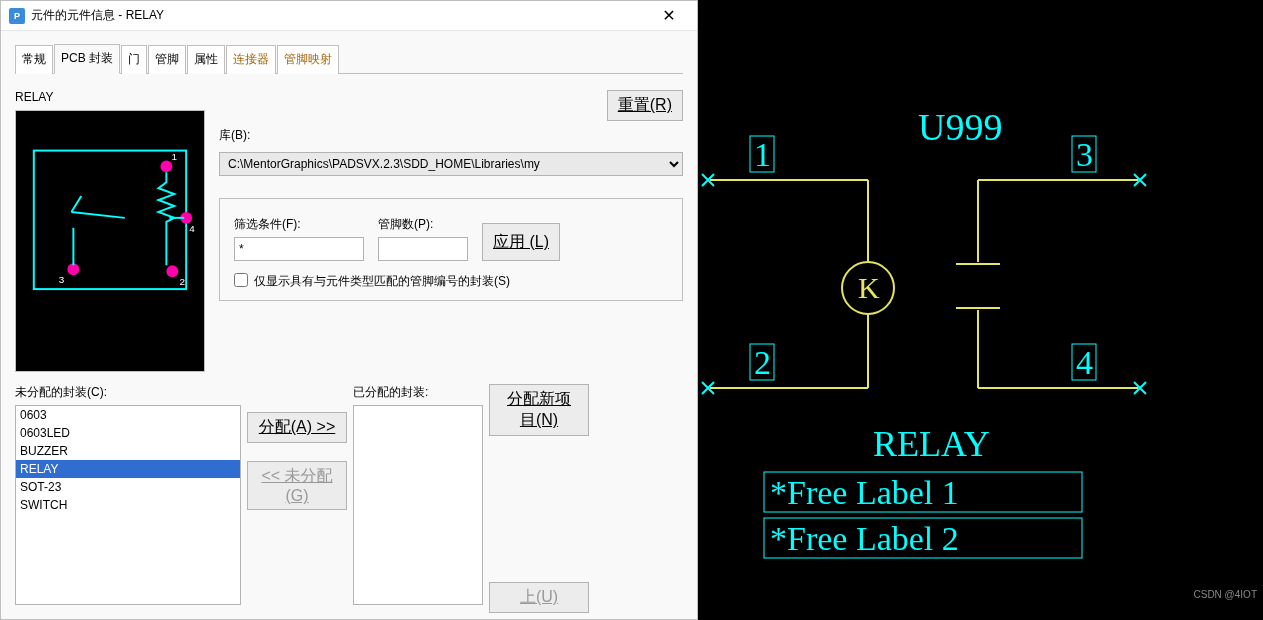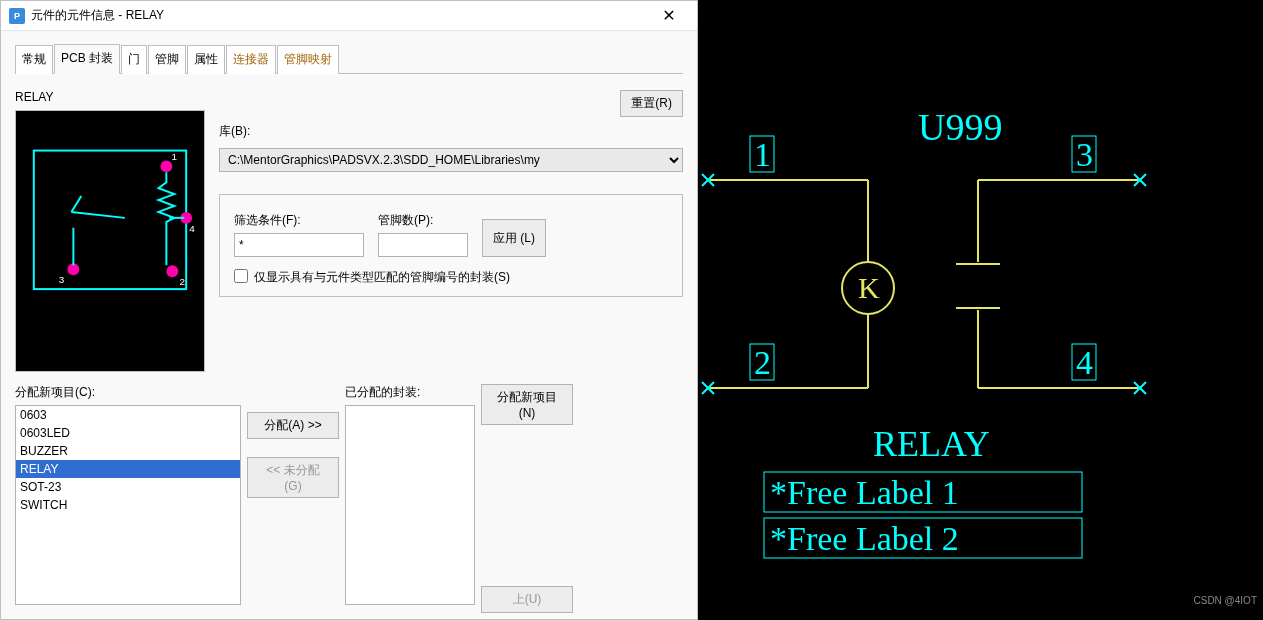--- a/index.html
+++ b/index.html
@@ -81,21 +81,22 @@
   }
 
   .right-col { flex: 1; display: flex; flex-direction: column; gap: 6px;}
   .row-reset { display: flex; justify-content: flex-end; }
   .btn {
     padding: 4px 10px;
     border: 1px solid #b3b3b3;
     background: #ececec;
     cursor: pointer;
     font-family: inherit;
-    font-size: 12px;
+    font-size: 16px;
+    text-decoration: underline;
   }
   .btn.disabled { color:#999; cursor:default;}
   .label { margin-bottom: 2px; }
   select.library {
     width: 100%;
     border: 1px solid #b3b3b3;
     background: #e9e9e9;
     padding: 3px 4px;
     font-family: inherit;
     font-size: 12px;
@@ -136,33 +137,33 @@
     background: #fff;
     overflow: auto;
   }
   .listbox.unassigned { width: 226px; height: 200px;}
   .listbox.assigned   { width: 130px; height: 200px;}
   .li { padding: 1px 4px; cursor: default; line-height:16px;}
   .li.sel { background: #2f6dd0; color:#fff;}
   .midbtns { display:flex; flex-direction:column; gap:18px; padding-top:28px;}
   .rightbtns { display:flex; flex-direction:column; justify-content:space-between; padding-top:0; }
   .rightbtns .spacer{flex:1;}
-  .midbtns .btn, .rightbtns .btn { width: 92px; text-align:center;}
+  .midbtns .btn, .rightbtns .btn { width: 100px; text-align:center;}
 
   
   .canvas {
     flex: 1;
     background: #000;
     position: relative;
     overflow: hidden;
   }
   .canvas svg { position:absolute; inset:0; width:100%; height:100%; }
   .watermark {
     position: absolute;
-    right: 6px; bottom: 14px;
+    right: 6px; bottom: 20px;
     color: #888;
     font-size: 10px;
     font-family: Arial;
   }
 </style>
 </head>
 <body>
 
 <div class="dialog">
   <div class="titlebar">
@@ -235,21 +236,21 @@
           <label class="chk-row">
             <input type="checkbox" style="">
             <span>仅显示具有与元件类型匹配的管脚编号的封装(S)</span>
           </label>
         </div>
       </div>
     </div>
 
     <div class="lower">
       <div class="listcol">
-        <div class="lbl">分配新项目(C):</div>
+        <div class="lbl">未分配的封装(C):</div>
         <div class="listbox unassigned" id="unassigned-list">
             <div class="li">0603</div>
             <div class="li">0603LED</div>
             <div class="li">BUZZER</div>
             <div class="li sel">RELAY</div>
             <div class="li">SOT-23</div>
             <div class="li">SWITCH</div>
           </div>
       </div>
 

